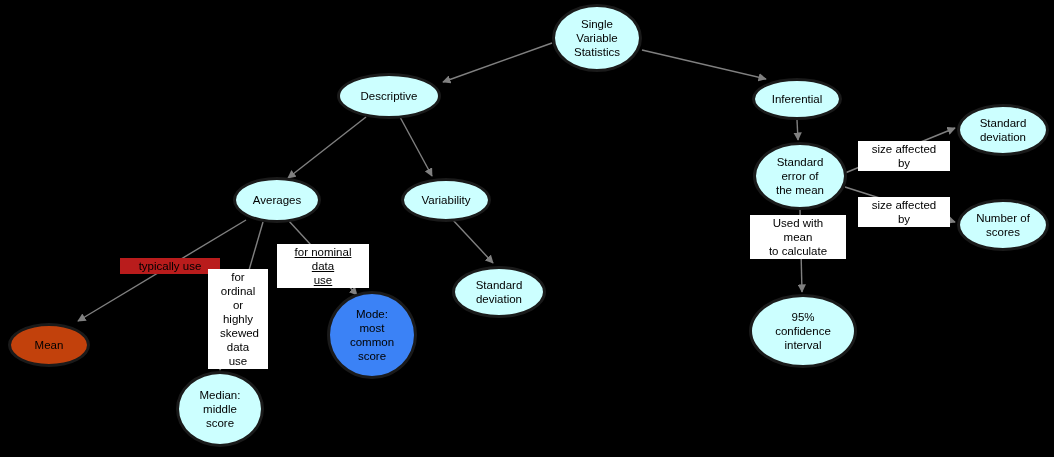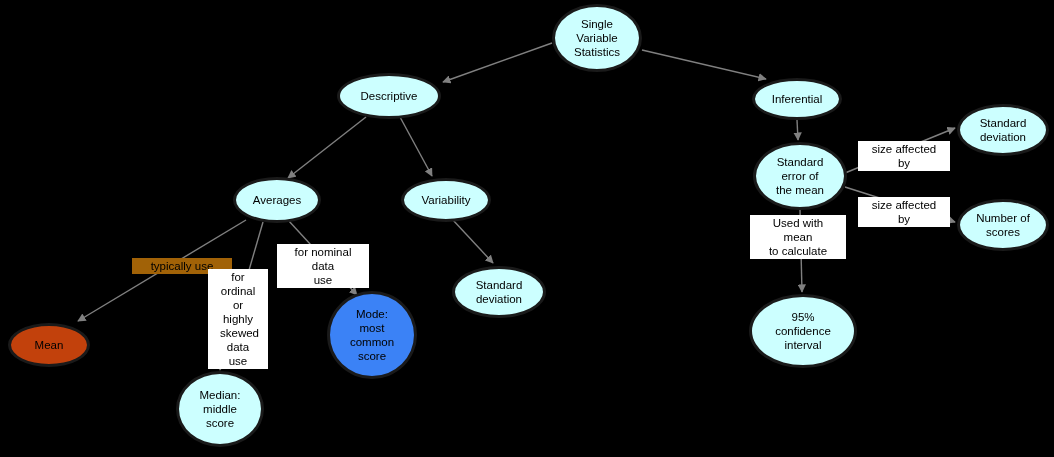--- a/index.html
+++ b/index.html
@@ -130,25 +130,25 @@
         <span class="node-label">Standard
 deviation</span>
       </div>
       <div class="node" style="left: 749px; top: 294px; width: 108px; height: 74px; background: rgb(204, 255, 255); border-color: rgb(26, 26, 26); color: rgb(0, 0, 0);">
         <span class="node-label">95%
 confidence
 interval</span>
       </div>
     </div>
   <div id="edge-label-layer">
-      <div class="edge-label" style="left: 132px; top: 258px; width: 100px; background: #a16207; color: rgb(0, 0, 0);">typically use</div>
+      <div class="edge-label" style="left: 120px; top: 258px; width: 100px; background: #b91c1c; color: rgb(0, 0, 0);">typically use</div>
       <div class="edge-label" style="left: 208px; top: 269px; width: 60px; background: rgb(255, 255, 255); color: rgb(0, 0, 0);">for ordinal or
 highly skewed
 data use</div>
-      <div class="edge-label" style="left: 277px; top: 244px; width: 92px; background: rgb(255, 255, 255); color: rgb(0, 0, 0);">for nominal data
+      <div class="edge-label" style="left: 277px; top: 244px; width: 92px; background: rgb(255, 255, 255); color: rgb(0, 0, 0); text-decoration: underline;">for nominal data
 use</div>
       <div class="edge-label" style="left: 858px; top: 141px; width: 92px; background: rgb(255, 255, 255); color: rgb(0, 0, 0);">size affected by</div>
       <div class="edge-label" style="left: 858px; top: 197px; width: 92px; background: rgb(255, 255, 255); color: rgb(0, 0, 0);">size affected by</div>
       <div class="edge-label" style="left: 750px; top: 215px; width: 96px; background: rgb(255, 255, 255); color: rgb(0, 0, 0);">Used with mean
 to calculate</div>
     </div>
 
 </div>
 
 </body></html>

